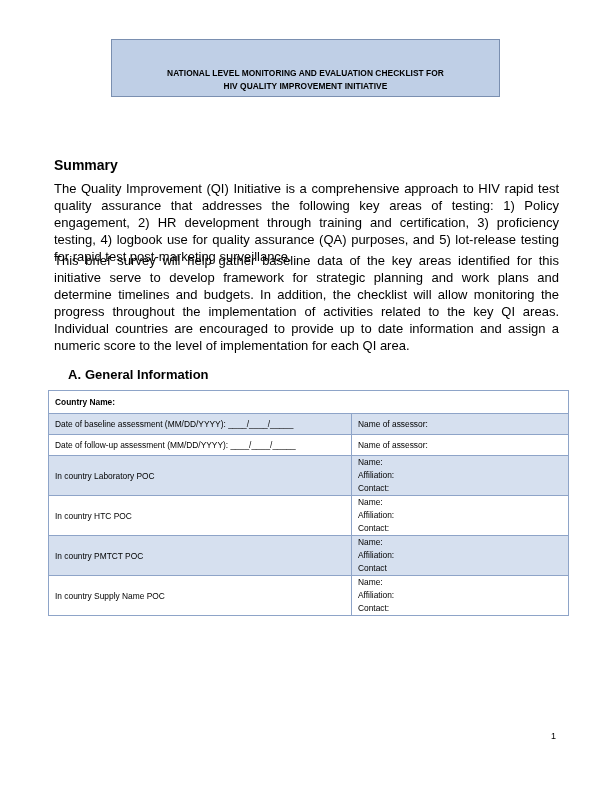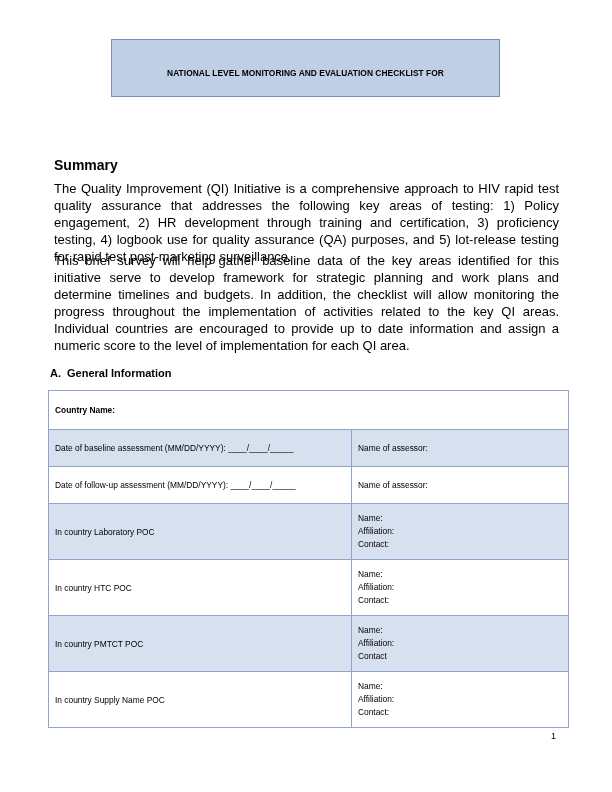--- a/index.html
+++ b/index.html
@@ -51,38 +51,38 @@
     font-size: 13px;
     line-height: 17px;
     text-align: justify;
     text-align-last: left;
   }
   .para.p1 { top: 180px; }
   .para.p2 { top: 252px; }
 
   .section-heading {
     position: absolute;
-    left: 50px;
+    left: 68px;
     top: 367px;
     font-weight: bold;
-    font-size: 11px;
+    font-size: 13px;
   }
   .section-heading .num { display: inline-block; width: 17px; }
 
   table.info {
     position: absolute;
     left: 48px;
     top: 390px;
     width: 521px;
     border-collapse: collapse;
     font-size: 8.4px;
   }
   table.info td {
     border: 1.5px solid #8ea4c8;
-    padding: 8px 6px;
+    padding: 0 6px;
     vertical-align: middle;
   }
   tr.shaded td { background: #d6e0ef; }
   tr.country td { height: 22px; font-weight: bold; background: #fff; }
   tr.date td { height: 20px; }
   td.left { width: 290px; }
   tr.poc td { height: 38px; }
   .poc-lines div { line-height: 13px; }
 
   .page-number {
@@ -90,20 +90,21 @@
     left: 551px;
     top: 731px;
     font-size: 9px;
   }
 </style>
 </head>
 <body>
 
 <div class="title-box">
   <div class="title-line l1">NATIONAL LEVEL MONITORING AND EVALUATION CHECKLIST FOR</div>
+  <div class="title-line l2">HIV QUALITY IMPROVEMENT INITIATIVE</div>
 </div>
 
 <div class="summary-heading">Summary</div>
 <div class="para p1">The Quality Improvement (QI) Initiative is a comprehensive approach to HIV rapid test quality assurance that addresses the following key areas of testing: 1) Policy engagement, 2) HR development through training and certification, 3) proficiency testing, 4) logbook use for quality assurance (QA) purposes, and 5) lot-release testing for rapid test post-marketing surveillance.</div>
 <div class="para p2">This brief survey will help gather baseline data of the key areas identified for this initiative serve to develop framework for strategic planning and work plans and determine timelines and budgets. In addition, the checklist will allow monitoring the progress throughout the implementation of activities related to the key QI areas. Individual countries are encouraged to provide up to date information and assign a numeric score to the level of implementation for each QI area.</div>
 
 <div class="section-heading">
   <span class="num">A.</span><span>General Information</span>
 </div>
 

